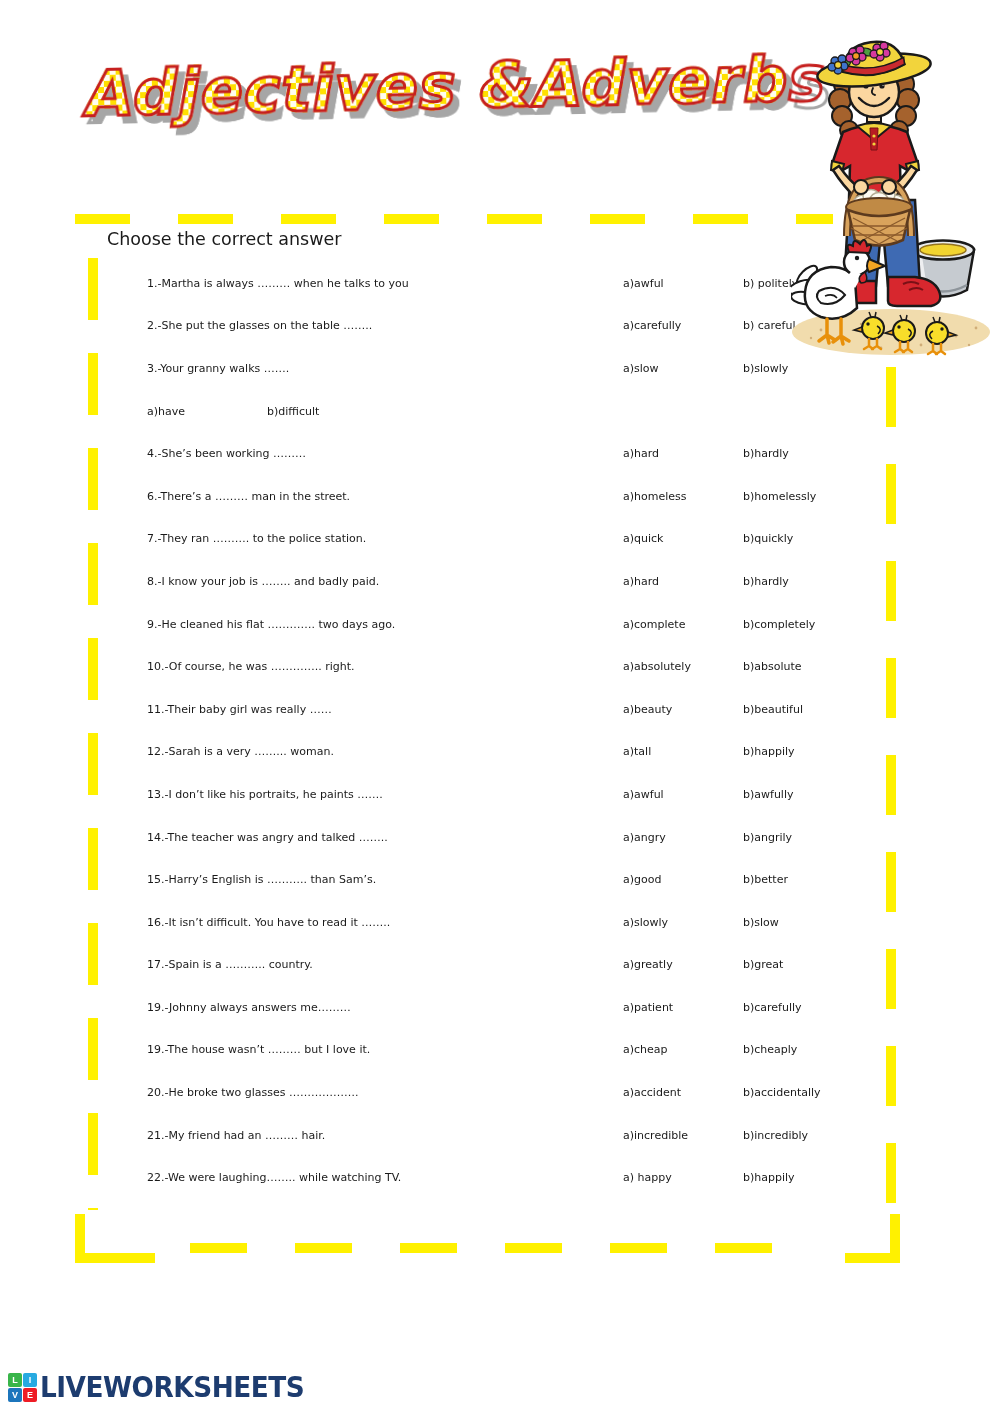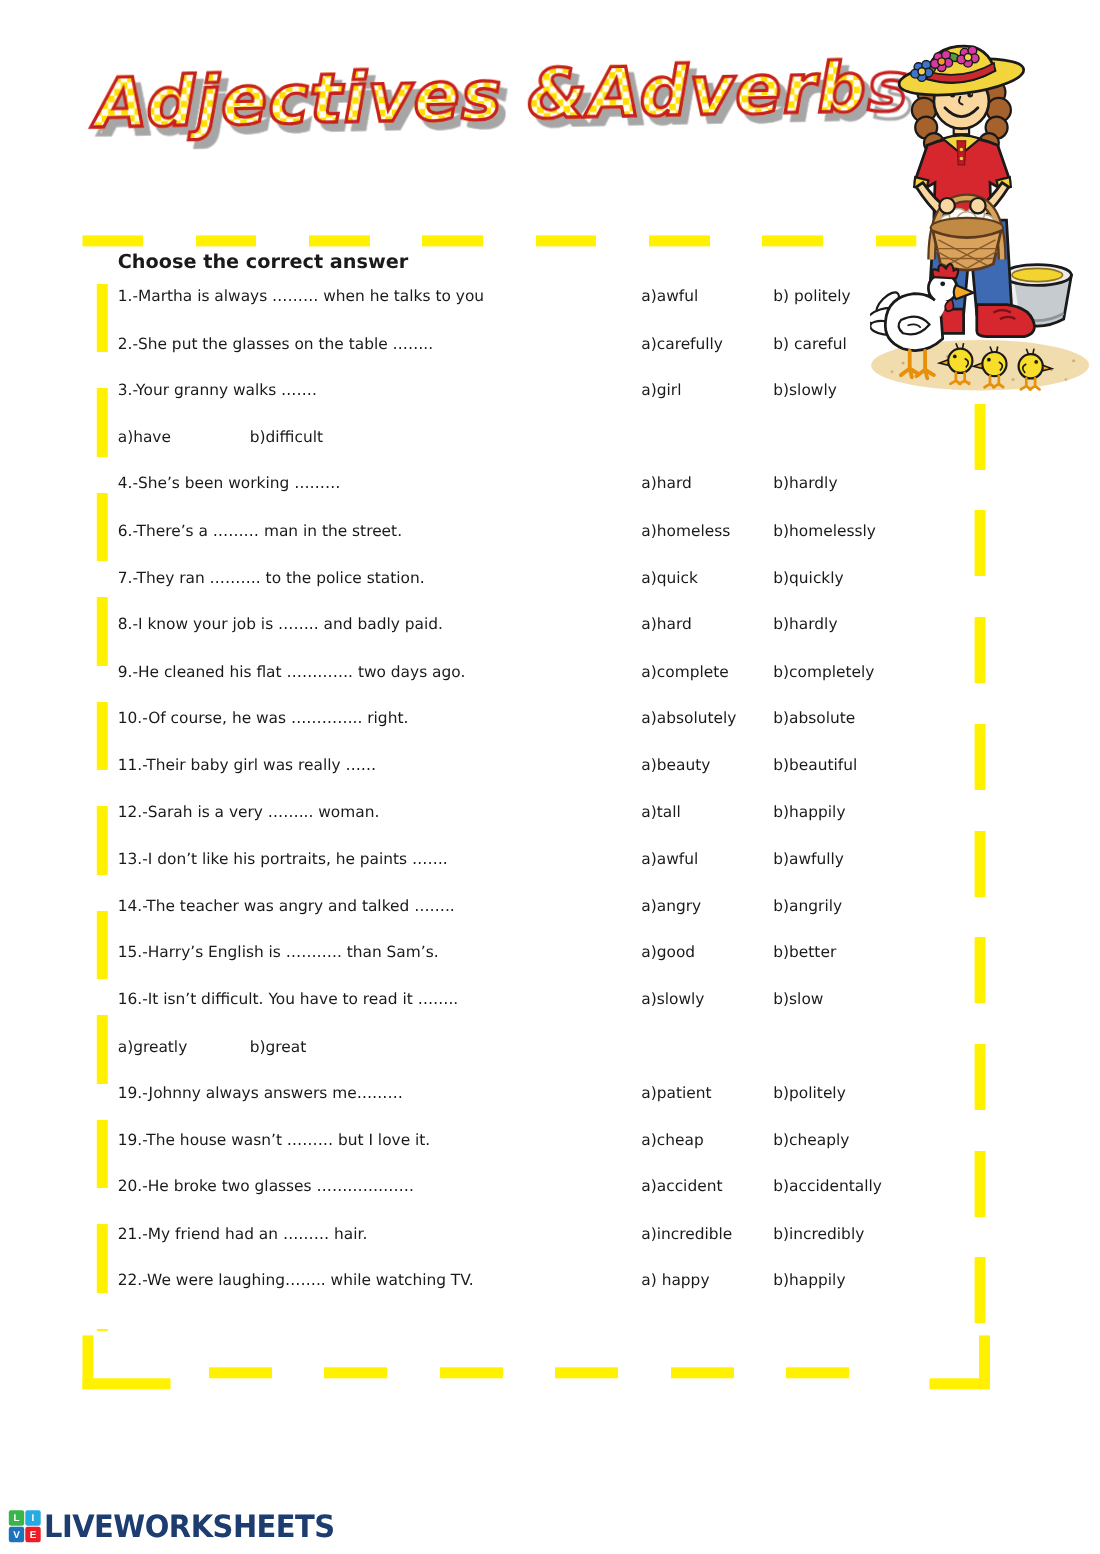--- a/index.html
+++ b/index.html
@@ -31,23 +31,23 @@
     background-image:repeating-linear-gradient(180deg,#fff100 0 62px,rgba(0,0,0,0) 62px 95px);}
   .yb-right{left:886px;top:367px;width:10px;height:843px;
     background-image:repeating-linear-gradient(180deg,#fff100 0 60px,rgba(0,0,0,0) 60px 97px);}
   .yb-bottom{left:190px;top:1243px;width:612px;height:10px;
     background-image:repeating-linear-gradient(90deg,#fff100 0 57px,rgba(0,0,0,0) 57px 105px);}
   .corner-bl{position:absolute;left:75px;top:1214px;width:70px;height:39px;
     border-left:10px solid #fff100;border-bottom:10px solid #fff100;}
   .corner-br{position:absolute;left:845px;top:1214px;width:45px;height:39px;
     border-right:10px solid #fff100;border-bottom:10px solid #fff100;}
   
-  .instruction{position:absolute;left:107px;top:229px;font-size:17.5px;font-weight:bold;white-space:nowrap;}
+  .instruction{position:absolute;left:107px;top:229px;font-size:17.5px;font-weight:normal;white-space:nowrap;}
   .questions{position:absolute;left:107px;top:262px;width:780px;}
-  .q-row{height:42.6px;display:flex;align-items:flex-start;font-size:14px;white-space:nowrap;}
+  .q-row{height:42.6px;display:flex;align-items:center;font-size:11px;white-space:nowrap;margin-left:40px;}
   .q-text{width:476px;flex:0 0 auto;overflow:visible;}
   .q-a{width:120px;flex:0 0 auto;}
   .q-b{flex:1 1 auto;}
   
   .footer{position:absolute;left:8px;top:1371px;display:flex;align-items:center;}
   .logo-grid{display:grid;grid-template-columns:14px 14px;grid-template-rows:14px 14px;gap:1px;margin-right:3px;}
   .logo-sq{display:flex;align-items:center;justify-content:center;color:#fff;
     font-size:9px;font-weight:bold;font-family:"Liberation Sans",sans-serif;border-radius:2px;}
   .sq-l{background:#39b54a;}
   .sq-i{background:#27aae1;}
@@ -80,21 +80,21 @@
         <span class="q-a">a)awful</span>
         <span class="q-b">b) politely</span>
       </div>
       <div class="q-row">
         <span class="q-text">2.-She put the glasses on the table ……..</span>
         <span class="q-a">a)carefully</span>
         <span class="q-b">b) careful</span>
       </div>
       <div class="q-row">
         <span class="q-text">3.-Your granny walks …….</span>
-        <span class="q-a">a)girl</span>
+        <span class="q-a">a)slow</span>
         <span class="q-b">b)slowly</span>
       </div>
       <div class="q-row">
         <span class="q-a">a)have</span>
         <span class="q-b">b)difficult</span>
       </div>
       <div class="q-row">
         <span class="q-text">4.-She’s been working ………</span>
         <span class="q-a">a)hard</span>
         <span class="q-b">b)hardly</span>
@@ -148,27 +148,28 @@
         <span class="q-text">15.-Harry’s English is ……….. than Sam’s.</span>
         <span class="q-a">a)good</span>
         <span class="q-b">b)better</span>
       </div>
       <div class="q-row">
         <span class="q-text">16.-It isn’t difficult. You have to read it ……..</span>
         <span class="q-a">a)slowly</span>
         <span class="q-b">b)slow</span>
       </div>
       <div class="q-row">
+        <span class="q-text">17.-Spain is a ……….. country.</span>
         <span class="q-a">a)greatly</span>
         <span class="q-b">b)great</span>
       </div>
       <div class="q-row">
         <span class="q-text">19.-Johnny always answers me………</span>
         <span class="q-a">a)patient</span>
-        <span class="q-b">b)politely</span>
+        <span class="q-b">b)carefully</span>
       </div>
       <div class="q-row">
         <span class="q-text">19.-The house wasn’t ……… but I love it.</span>
         <span class="q-a">a)cheap</span>
         <span class="q-b">b)cheaply</span>
       </div>
       <div class="q-row">
         <span class="q-text">20.-He broke two glasses ……………….</span>
         <span class="q-a">a)accident</span>
         <span class="q-b">b)accidentally</span>

